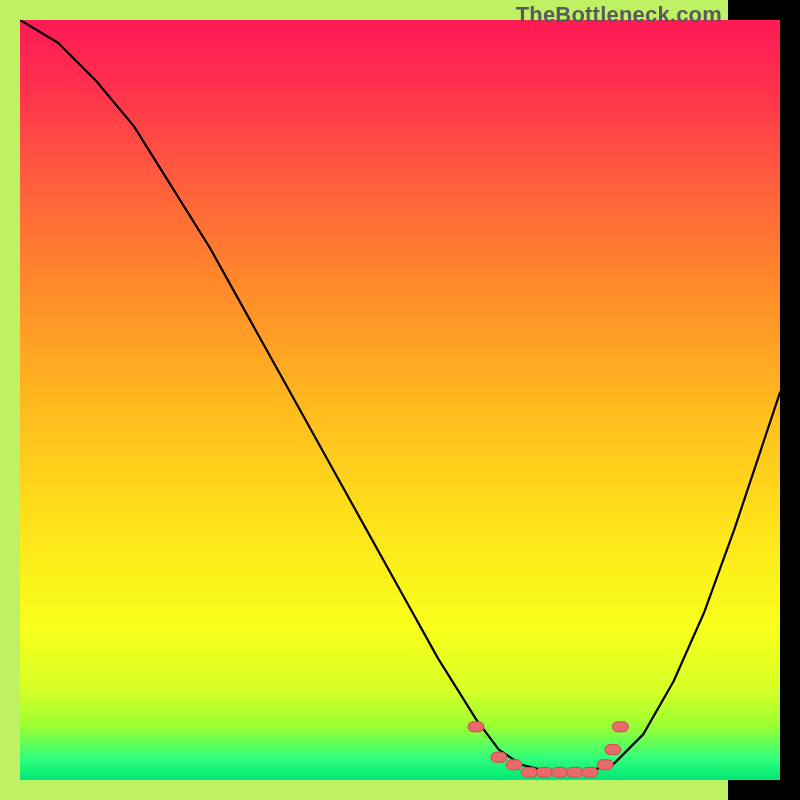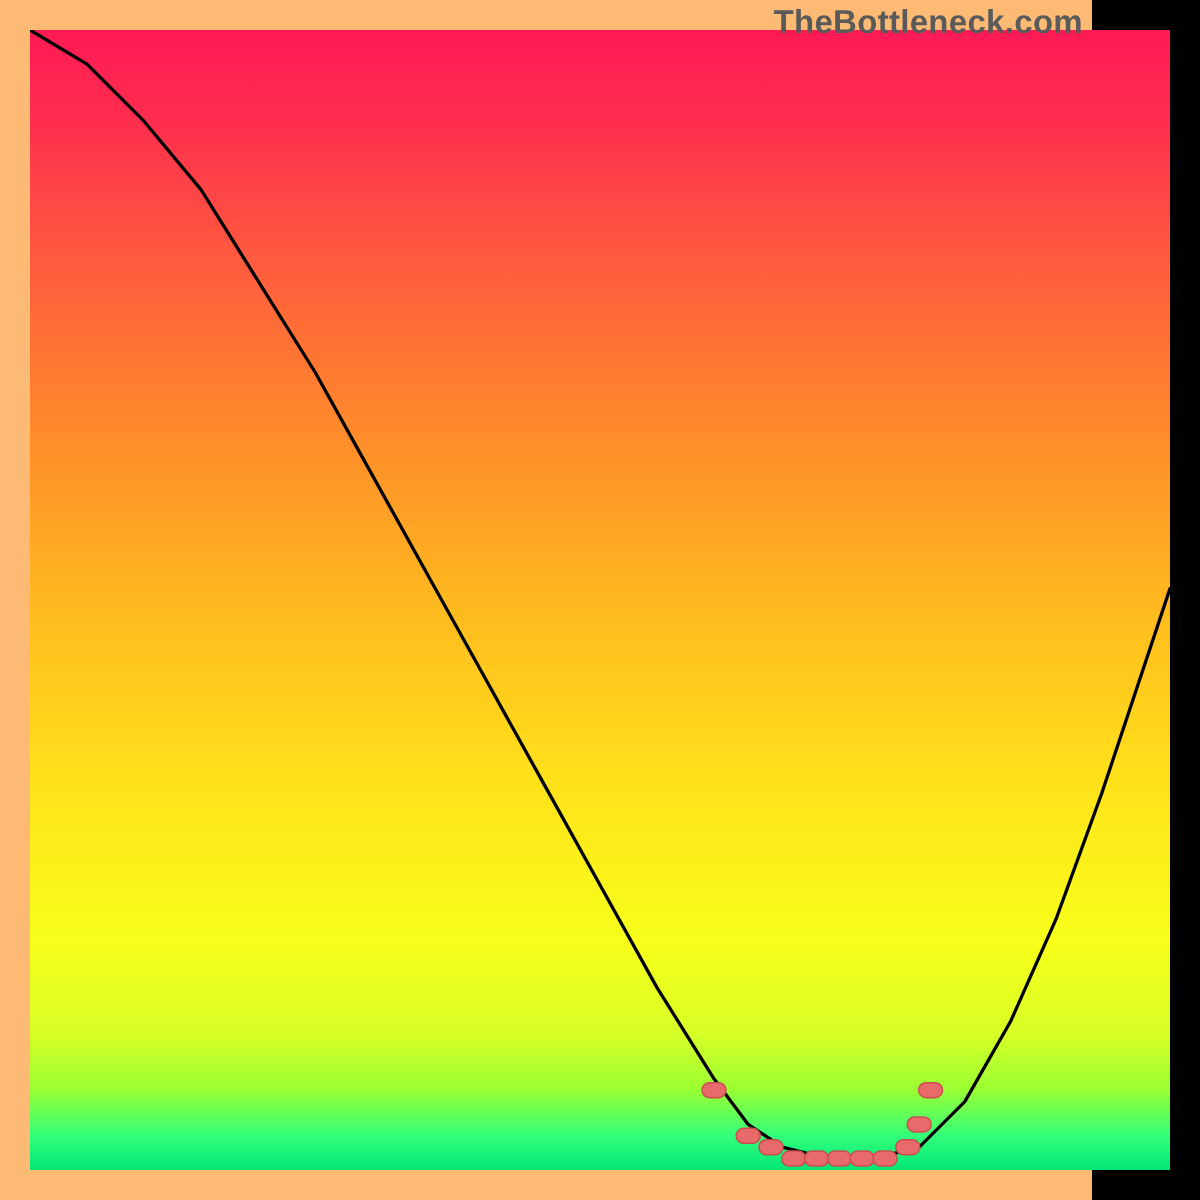--- a/index.html
+++ b/index.html
@@ -10,21 +10,21 @@
     background: #000000;
     overflow: hidden;
     font-family: Arial, Helvetica, sans-serif;
   }
   .frame {
     position: absolute;
     top: 0;
     left: 0;
     width: 728px;
     height: 800px;
-    background: #fdba74;
+    background: #bef264;
   }
   .plot-area {
     position: absolute;
     top: 20px;
     left: 20px;
     width: 760px;
     height: 760px;
   }
   .gradient-bg {
     position: absolute;

